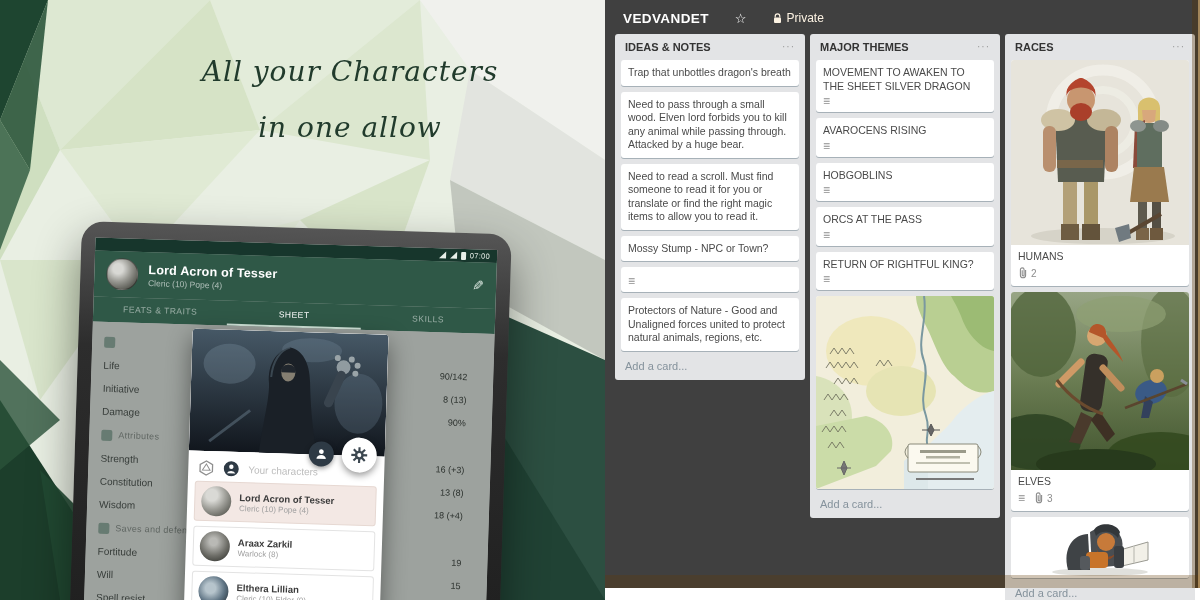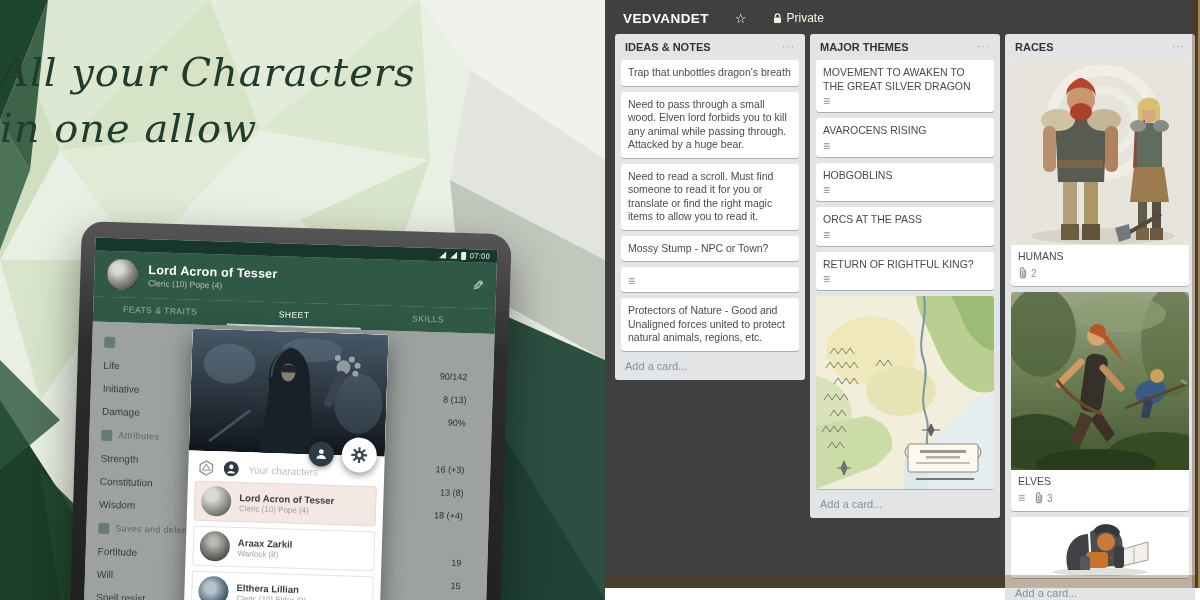--- a/index.html
+++ b/index.html
@@ -3,23 +3,23 @@
 <meta charset="utf-8">
 <style>
 *{margin:0;padding:0;box-sizing:border-box}
 html,body{width:1200px;height:600px;overflow:hidden;background:#fff;
   font-family:"Liberation Sans","DejaVu Sans",sans-serif}
 #root{position:relative;width:1200px;height:600px;overflow:hidden}
 
 
 #promo{position:absolute;left:0;top:0;width:605px;height:600px;overflow:hidden;background:#E9EFE3}
 #promo-bg{position:absolute;inset:0}
-.headline{position:absolute;top:44px;left:0;width:700px;
+.headline{position:absolute;top:44px;left:0;width:700px;text-align:center;
   font-family:"DejaVu Serif",serif;font-style:italic;color:#213B2C;
-  font-size:40px;line-height:56px;letter-spacing:1px}
+  font-size:28px;line-height:56px;letter-spacing:1px}
 
 
 .tablet{position:absolute;left:82px;top:221px;width:430px;height:410px;
   transform:rotate(1.8deg);transform-origin:top left;
   background:linear-gradient(180deg,#555 0%,#2d2d2d 30%,#1f1f1f 100%);
   border-radius:22px 22px 0 0;box-shadow:0 20px 45px rgba(0,0,0,.45);
   padding:16px 14px 0}
 .screen{position:relative;width:402px;height:394px;background:#AFB4B0;overflow:hidden}
 .statusbar{height:13px;background:#17362C;display:flex;justify-content:flex-end;align-items:center;gap:4px;padding:0 7px;color:#fff;font-size:8px}
 .sb-ico{display:inline-block}
@@ -326,21 +326,21 @@
         <div class="tcard"><span>Protectors of Nature - Good and Unaligned forces united to protect natural animals, regions, etc.</span></div>
         <div class="addcard">Add a card...</div>
       </div>
 
       <div class="tlist">
         <div class="tlist-header">
           <span class="tlist-name">MAJOR THEMES</span>
           <span class="lmenu">···</span>
         </div>
         <div class="tcard">
-          <div>MOVEMENT TO AWAKEN TO THE GREAT SILVER DRAGON</div>
+          <div>MOVEMENT TO AWAKEN TO THE SHEET SILVER DRAGON</div>
           <div class="badges">
               <span class="desc-icon">≡</span>
             </div>
         </div>
         <div class="tcard">
           <div>AVAROCENS RISING</div>
           <div class="badges">
               <span class="desc-icon">≡</span>
             </div>
         </div>

